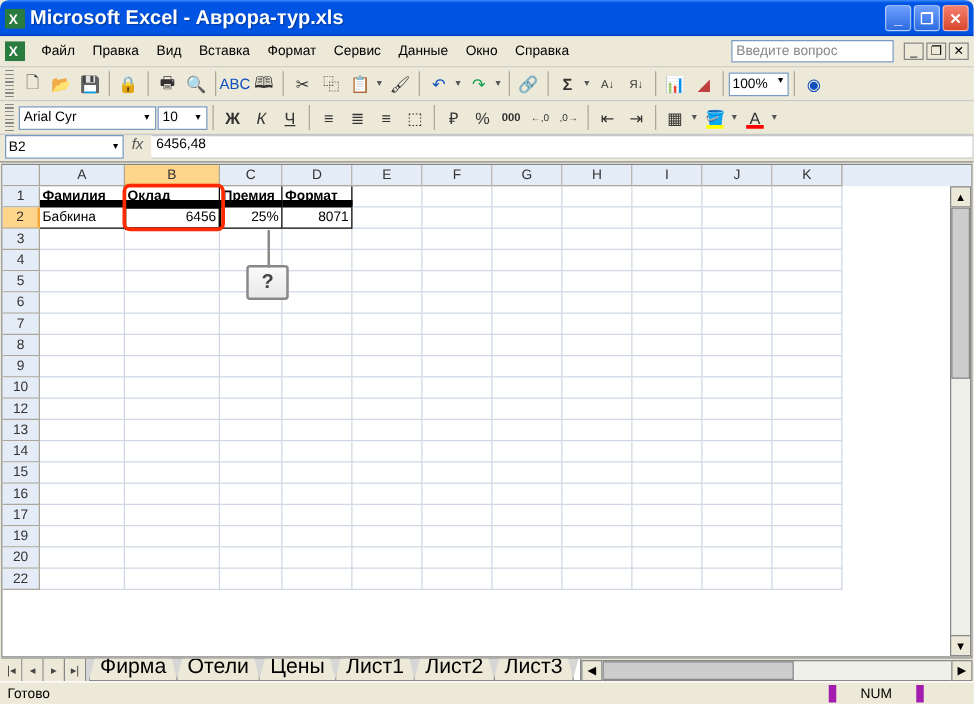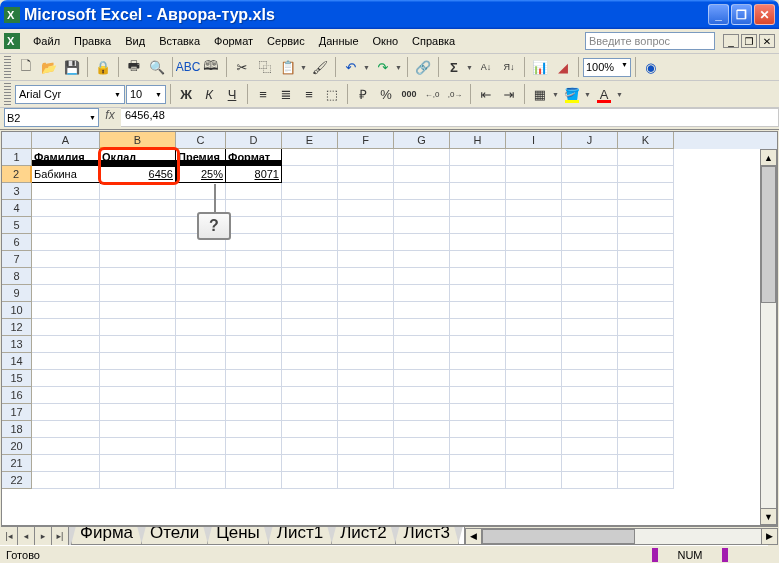--- a/index.html
+++ b/index.html
@@ -47,21 +47,21 @@
   .corner { width: 30px; border-right: 1px solid #aca899; border-bottom: 1px solid #aca899; background: #e4ecf7; }
   .colhdr { border-right: 1px solid #aca899; border-bottom: 1px solid #aca899; text-align: center; font-size: 11px; line-height: 16px; background: #e4ecf7; color:#333;}
   .colhdr.sel { background: #ffd58c; border-bottom: 2px solid #f2a93a;}
   .gridbody { overflow: hidden; }
   .row { display: flex; height: 17px; }
   .rowhdr { width: 30px; border-right: 1px solid #aca899; border-bottom: 1px solid #aca899; text-align: center; font-size: 11px; line-height: 16px; background: #e4ecf7; color:#333;}
   .rowhdr.sel { background: #ffd58c; border-right: 2px solid #f2a93a;}
   .cell { border-right: 1px solid #d0d7e5; border-bottom: 1px solid #d0d7e5; font-size: 11px; line-height: 16px; padding: 0 2px; overflow: hidden; white-space: nowrap; }
   .cell.b { font-weight: bold; border-right:1px solid #000; border-bottom:6px solid #000000;}
   .cell.db { border-right:1px solid #000; border-bottom:1px solid #000;}
-  .cell.r { text-align: right; text-decoration: underline; }
+  .cell.r { text-align: right; }
   .cell.active { outline: 2px solid #000; outline-offset: -1px; }
   
   .col-A { width: 68px; } .col-B { width: 76px; } .col-C { width: 50px; } .col-D { width: 56px; }
   .col-E, .col-F, .col-G, .col-H, .col-I, .col-J, .col-K { width: 56px; }
   
   
   .red-ring { position: absolute; border: 3px solid #ff2a00; border-radius: 6px; pointer-events: none; }
   
   
   .callout { position: absolute; width: 34px; height: 28px; background: linear-gradient(to bottom,#fafafa,#e8e8e8); border: 2px solid #888; display:flex; align-items:center; justify-content:center; font-size:16px; font-weight:bold; color:#444; border-radius:3px;}
@@ -78,21 +78,21 @@
   .hsb-btn { width:17px; height:17px; background:#ece9d8; border:1px solid #888; display:flex; align-items:center; justify-content:center; font-size:9px;}
   .hsb-track { flex:1; height:17px; background:#f0f0ea; border-top:1px solid #888; border-bottom:1px solid #888;}
   .hsb-thumb { height:15px; width:55%; background:#cdcdcd; border:1px solid #888;}
   
   .vscroll { position:absolute; right:0; top:17px; bottom:0; width:17px; background:#ece9d8; display:flex; flex-direction:column;}
   .vsb-btn { height:17px; border:1px solid #888; background:#ece9d8; display:flex; align-items:center; justify-content:center; font-size:9px;}
   .vsb-track { flex:1; background:#f0f0ea; border-left:1px solid #888; border-right:1px solid #888;}
   .vsb-thumb { width:15px; height:40%; background:#cdcdcd; border:1px solid #888;}
   
   
-  .statusbar { position: absolute; bottom: 0; left: 0; right: 11px; height: 18px; background: #ece9d8; border-top: 1px solid #fff; display: flex; align-items: center; font-size: 11px; padding: 0 6px; }
+  .statusbar { position: absolute; bottom: 0; left: 0; right: 0; height: 18px; background: #ece9d8; border-top: 1px solid #fff; display: flex; align-items: center; font-size: 11px; padding: 0 6px; }
   .statusbar .sec { padding: 0 10px; border-left: 6px solid #a21caf; height: 14px; line-height:14px;}
   .statusbar .ready { flex-basis: 430px;}
   .statusbar .num { flex-basis: 70px; text-align:center;}
   
   svg { display:block; }
 </style>
 </head>
 <body>
 
 <div class="titlebar">
@@ -460,49 +460,35 @@
         <div class="cell col-D"></div>
         <div class="cell col-E"></div>
         <div class="cell col-F"></div>
         <div class="cell col-G"></div>
         <div class="cell col-H"></div>
         <div class="cell col-I"></div>
         <div class="cell col-J"></div>
         <div class="cell col-K"></div>
       </div>
       <div class="row">
-        <div class="rowhdr">18</div>
+        <div class="rowhdr">19</div>
         <div class="cell col-A"></div>
         <div class="cell col-B"></div>
         <div class="cell col-C"></div>
         <div class="cell col-D"></div>
         <div class="cell col-E"></div>
         <div class="cell col-F"></div>
         <div class="cell col-G"></div>
         <div class="cell col-H"></div>
         <div class="cell col-I"></div>
         <div class="cell col-J"></div>
         <div class="cell col-K"></div>
       </div>
       <div class="row">
         <div class="rowhdr">20</div>
-        <div class="cell col-A"></div>
-        <div class="cell col-B"></div>
-        <div class="cell col-C"></div>
-        <div class="cell col-D"></div>
-        <div class="cell col-E"></div>
-        <div class="cell col-F"></div>
-        <div class="cell col-G"></div>
-        <div class="cell col-H"></div>
-        <div class="cell col-I"></div>
-        <div class="cell col-J"></div>
-        <div class="cell col-K"></div>
-      </div>
-      <div class="row">
-        <div class="rowhdr">21</div>
         <div class="cell col-A"></div>
         <div class="cell col-B"></div>
         <div class="cell col-C"></div>
         <div class="cell col-D"></div>
         <div class="cell col-E"></div>
         <div class="cell col-F"></div>
         <div class="cell col-G"></div>
         <div class="cell col-H"></div>
         <div class="cell col-I"></div>
         <div class="cell col-J"></div>

